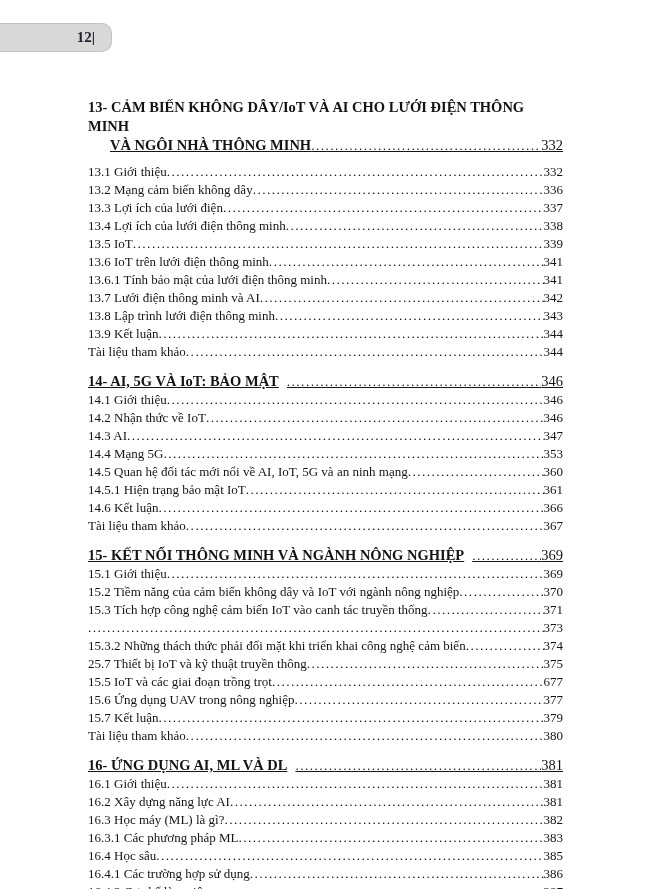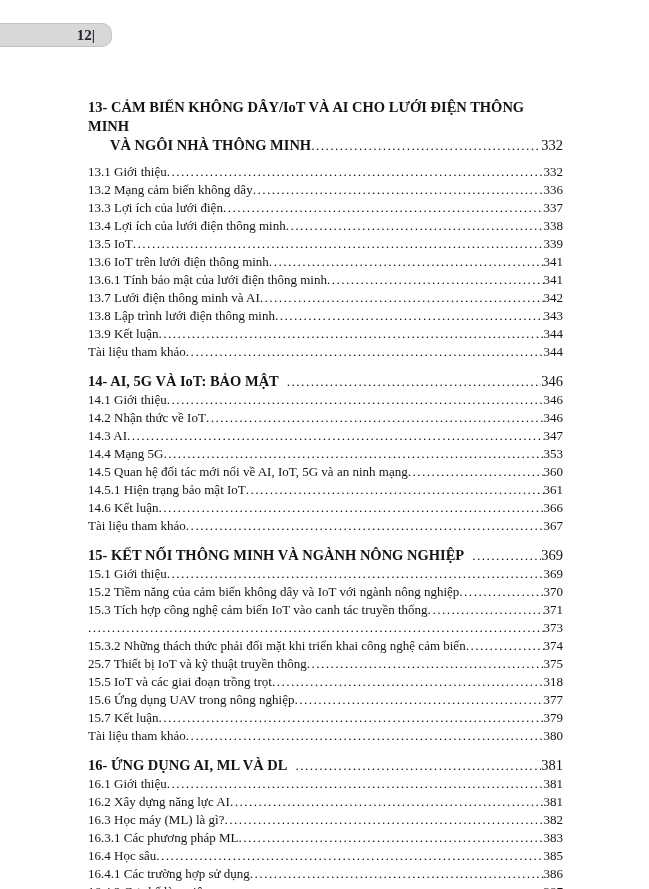--- a/index.html
+++ b/index.html
@@ -9,21 +9,21 @@
     font-family: "Liberation Serif", "DejaVu Serif", serif;
     color: #141414;
     overflow: hidden;
     position: relative;
   }
 
   
   .page-tab {
     position: absolute;
     left: 0; top: 23px;
-    width: 112px; height: 24px;
+    width: 112px; height: 29px;
     background: #d8d8d8;
     border: 1px solid #c2c2c2;
     border-left: none;
     border-radius: 0 10px 10px 0;
     display: flex;
     align-items: center;
     justify-content: flex-end;
     padding-right: 16px;
     font-weight: bold;
     font-size: 15px;
@@ -43,21 +43,21 @@
 
   .row {
     display: flex;
     align-items: baseline;
     font-size: 13px;
     line-height: 18px;
     white-space: nowrap;
   }
 
   .sec-heading { font-weight: bold; font-size: 14.5px; }
-  .sec-heading .row { font-size: 14.5px; line-height: 19px; }
+  .sec-heading .row { font-size: 14.5px; line-height: 19px; text-decoration: underline; }
   .h-line1 { line-height: 19px; }
   .h-line2 { padding-left: 22px; }
   .sec-heading-label { padding-right: 8px; }
   .sec0-gap { height: 8px; }
 
   .lbl { flex: 0 0 auto; }
 
   .dots {
     flex: 1 1 auto;
     overflow: hidden;
@@ -233,21 +233,21 @@
         <span class="pg">374</span>
       </div>
     <div class="row">
         <span class="lbl">25.7 Thiết bị IoT và kỹ thuật truyền thông</span>
         <span class="dots"></span>
         <span class="pg">375</span>
       </div>
     <div class="row">
         <span class="lbl">15.5 IoT và các giai đoạn trồng trọt</span>
         <span class="dots"></span>
-        <span class="pg">318</span>
+        <span class="pg">677</span>
       </div>
     <div class="row">
         <span class="lbl">15.6 Ứng dụng UAV trong nông nghiệp</span>
         <span class="dots"></span>
         <span class="pg">377</span>
       </div>
     <div class="row">
         <span class="lbl">15.7 Kết luận</span>
         <span class="dots"></span>
         <span class="pg">379</span>

